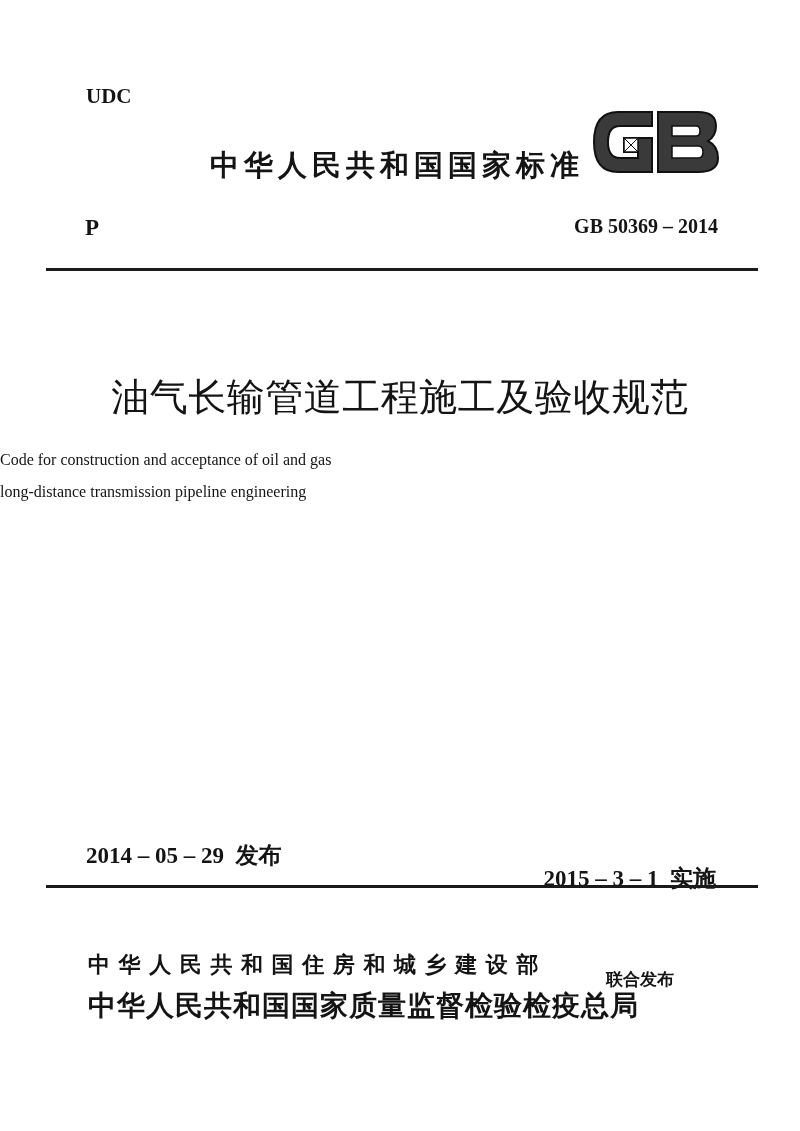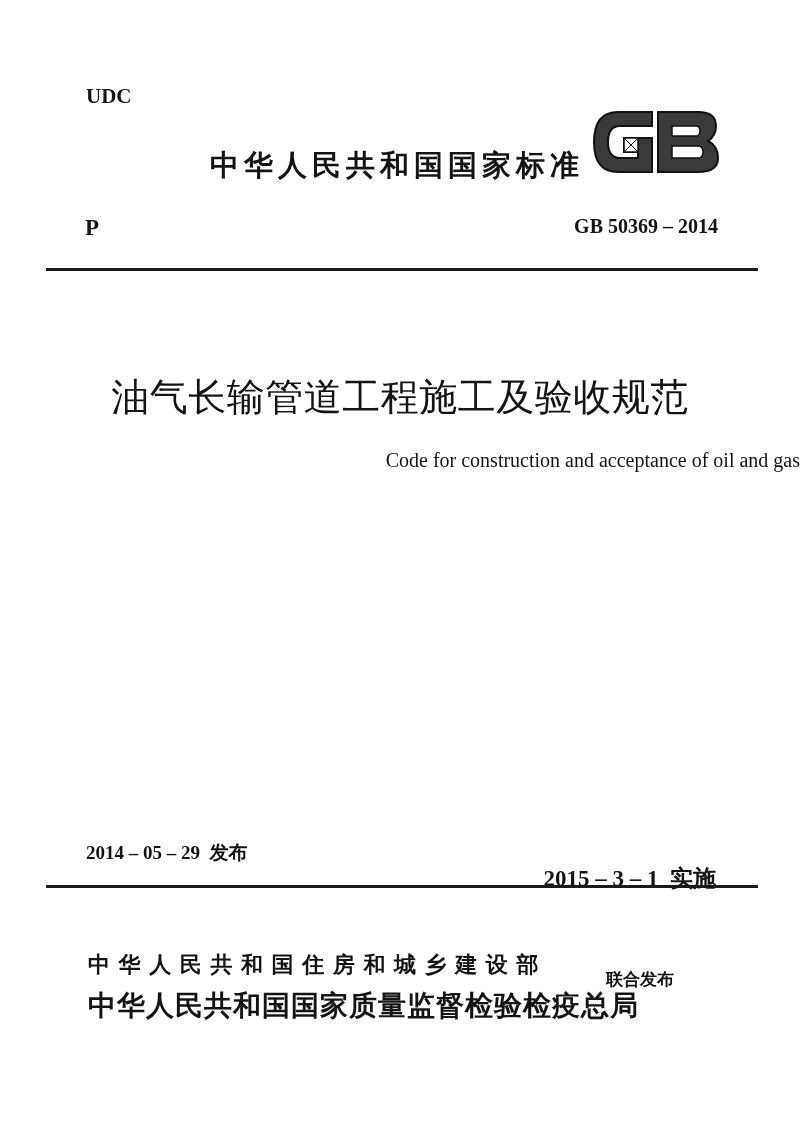--- a/index.html
+++ b/index.html
@@ -24,25 +24,25 @@
     }
     .rule { left: 46px; width: 712px; height: 3px; background: #1a1a1a; }
     #rule-top { top: 268px; }
     #rule-bottom { top: 885px; }
 
     #title-cn {
       left: 0; width: 800px; top: 372px; text-align: center;
       font-size: 38px; letter-spacing: 0.5px;
     }
     #title-en {
-      left: 0; width: 800px; top: 444px; text-align: right;
-      font-size: 20px; line-height: 32px;
+      left: 0; width: 800px; top: 444px; text-align: left;
+      font-size: 16px; line-height: 32px;
     }
 
-    #issue-date { left: 86px; top: 840px; font-size: 19px; font-weight: bold; white-space: pre; text-align: right; }
+    #issue-date { left: 86px; top: 840px; font-size: 23px; font-weight: bold; white-space: pre; text-align: right; }
     #effective-date { right: 84px; top: 840px; font-size: 23px; font-weight: bold; white-space: pre; margin-top: 23px; }
 
     #issuer-1 {
       left: 88px; top: 950px; font-size: 22px; font-weight: bold; letter-spacing: 8.6px;
     }
     #issuer-2 {
       left: 88px; top: 987px; font-size: 28px; font-weight: bold; letter-spacing: 1px;
     }
     #joint-release { left: 606px; top: 968px; font-size: 17px; font-weight: bold; }
 
@@ -68,20 +68,21 @@
 </svg>
 
 <div class="abs serif" id="classification">P</div>
 <div class="abs serif" id="standard-number">GB 50369 – 2014</div>
 
 <div class="abs rule" id="rule-top"></div>
 
 <div class="abs serif" id="title-cn">油气长输管道工程施工及验收规范</div>
 <div class="abs serif" id="title-en">
   <div>Code for construction and acceptance of oil and gas</div>
+  <div>long-distance transmission pipeline engineering</div>
 </div>
 
 <div class="abs serif" id="issue-date">2014 – 05 – 29  发布</div>
 <div class="abs serif" id="effective-date">2015 – 3 – 1  实施</div>
 
 <div class="abs rule" id="rule-bottom"></div>
 
 <div class="abs sans" id="issuer-1">中华人民共和国住房和城乡建设部</div>
 <div class="abs sans" id="issuer-2">中华人民共和国国家质量监督检验检疫总局</div>
 <div class="abs sans" id="joint-release">联合发布</div>

